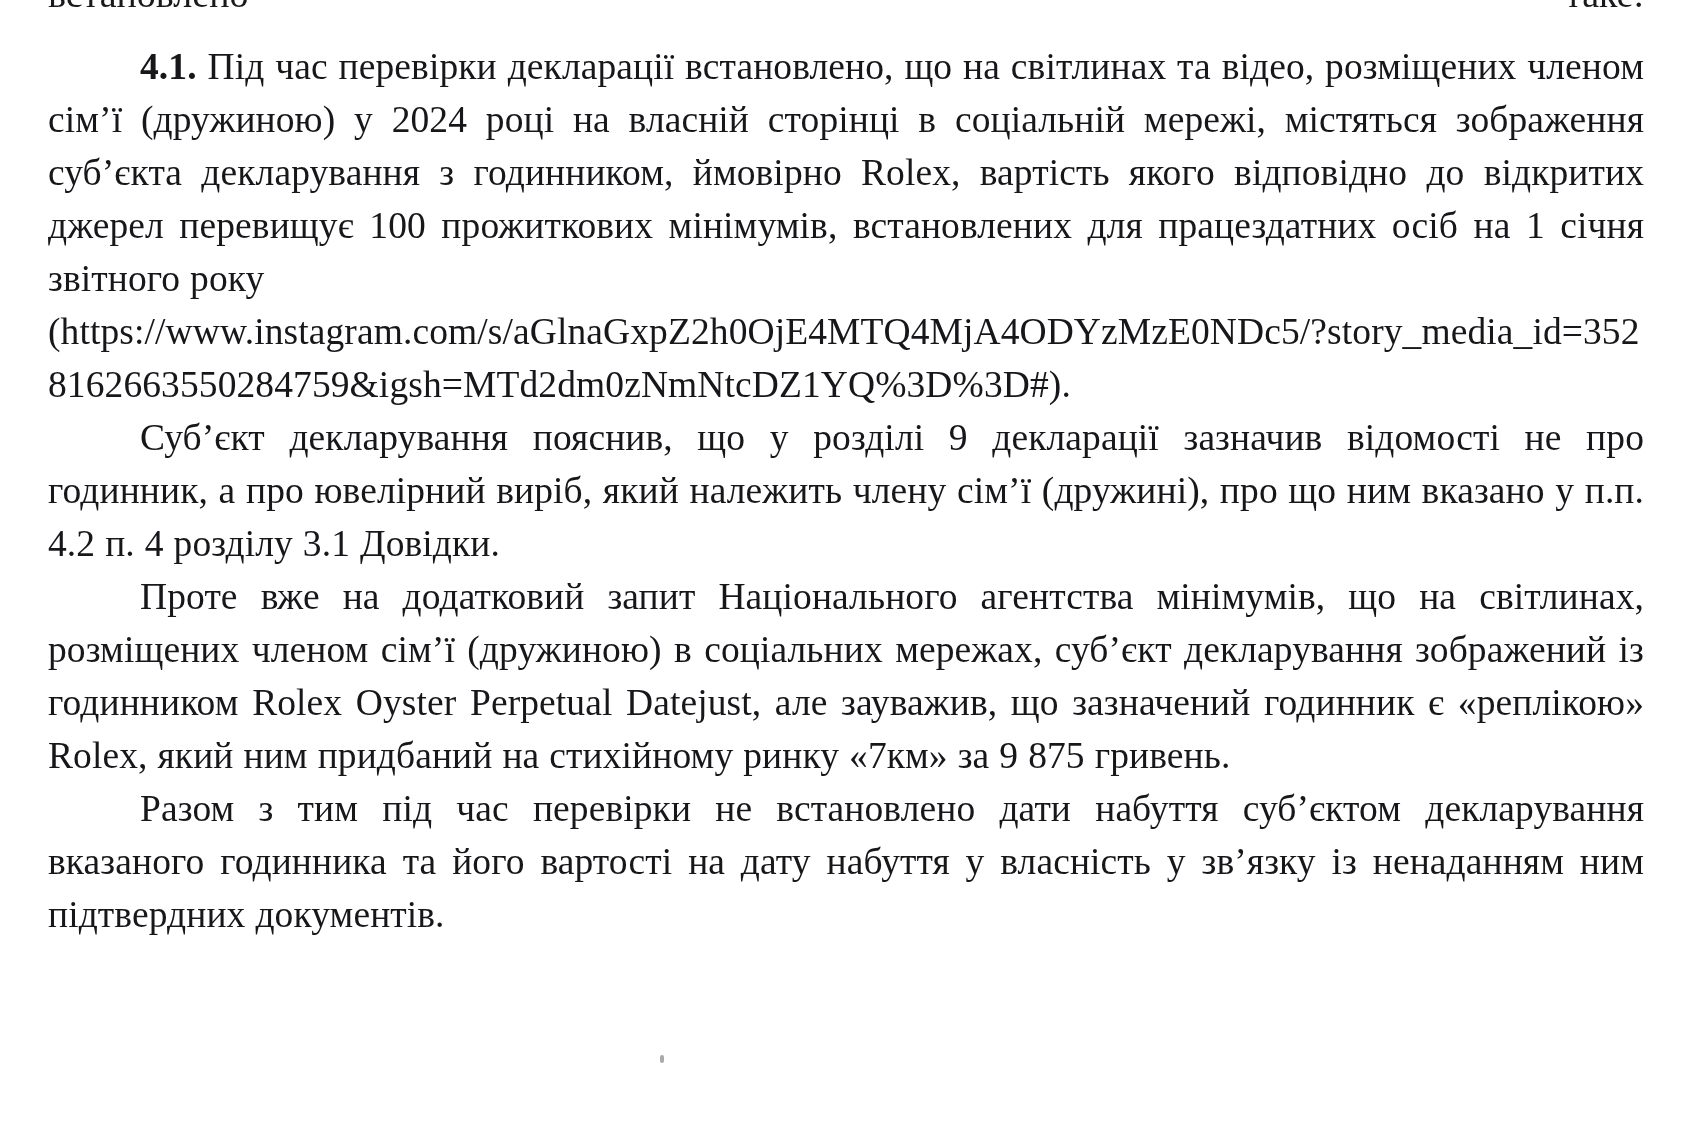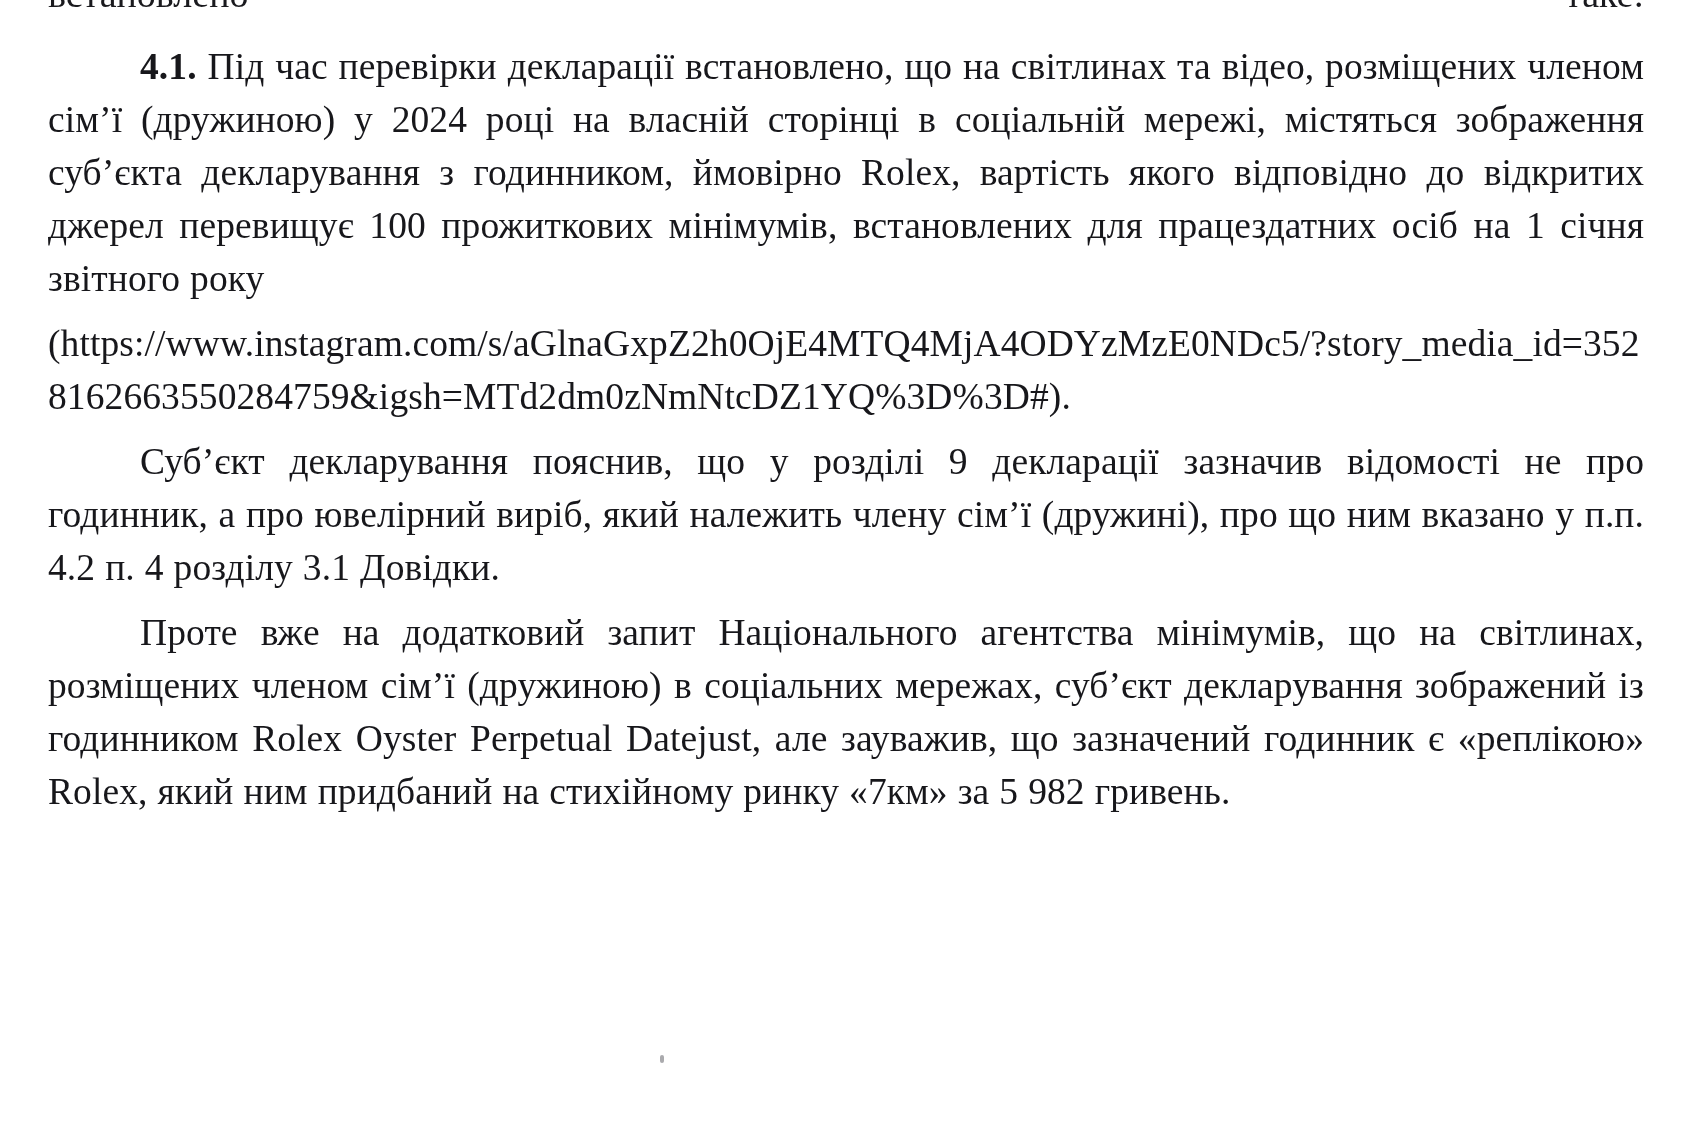--- a/index.html
+++ b/index.html
@@ -47,21 +47,21 @@
     text-align: justify;
     text-justify: inter-word;
     letter-spacing: 0.1px;
     color: #17171b;
     word-spacing: 0.5px;
   }
   p.para.first {
     margin-top: 22px;
   }
   p.para + p.para {
-    margin-top: 12px;
+    margin-top: 0;
   }
   .indent {
     display: inline-block;
     width: 92px;
   }
   .lead-number {
     font-weight: bold;
   }
   .url-block {
     word-break: break-all;
@@ -109,19 +109,24 @@
     <span class="indent"></span><span>Суб’єкт декларування пояснив, що у розділі 9 декларації зазначив відомості</span>
     <span>не про годинник, а про ювелірний виріб, який належить члену сім’ї (дружині),</span>
     <span>про що ним вказано у п.п. 4.2 п. 4 розділу 3.1 Довідки.</span>
   </p>
 
   <p class="para">
     <span class="indent"></span><span>Проте вже на додатковий запит Національного агентства мінімумів, що на</span>
     <span>світлинах, розміщених членом сім’ї (дружиною) в соціальних мережах, суб’єкт</span>
     <span>декларування зображений із годинником Rolex Oyster Perpetual Datejust, але</span>
     <span>зауважив, що зазначений годинник є «реплікою» Rolex, який ним придбаний на</span>
-    <span>стихійному ринку «7км» за 5 982 гривень.</span>
+    <span>стихійному ринку «7км» за 9 875 гривень.</span>
   </p>
 
+  <p class="para">
+    <span class="indent"></span><span>Разом з тим під час перевірки не встановлено дати набуття суб’єктом</span>
+    <span>декларування вказаного годинника та його вартості на дату набуття у власність</span>
+    <span>у зв’язку із ненаданням ним підтвердних документів.</span>
+  </p>
 
   <div class="dot-artifact"></div>
 
 </div>
 
 </body></html>

